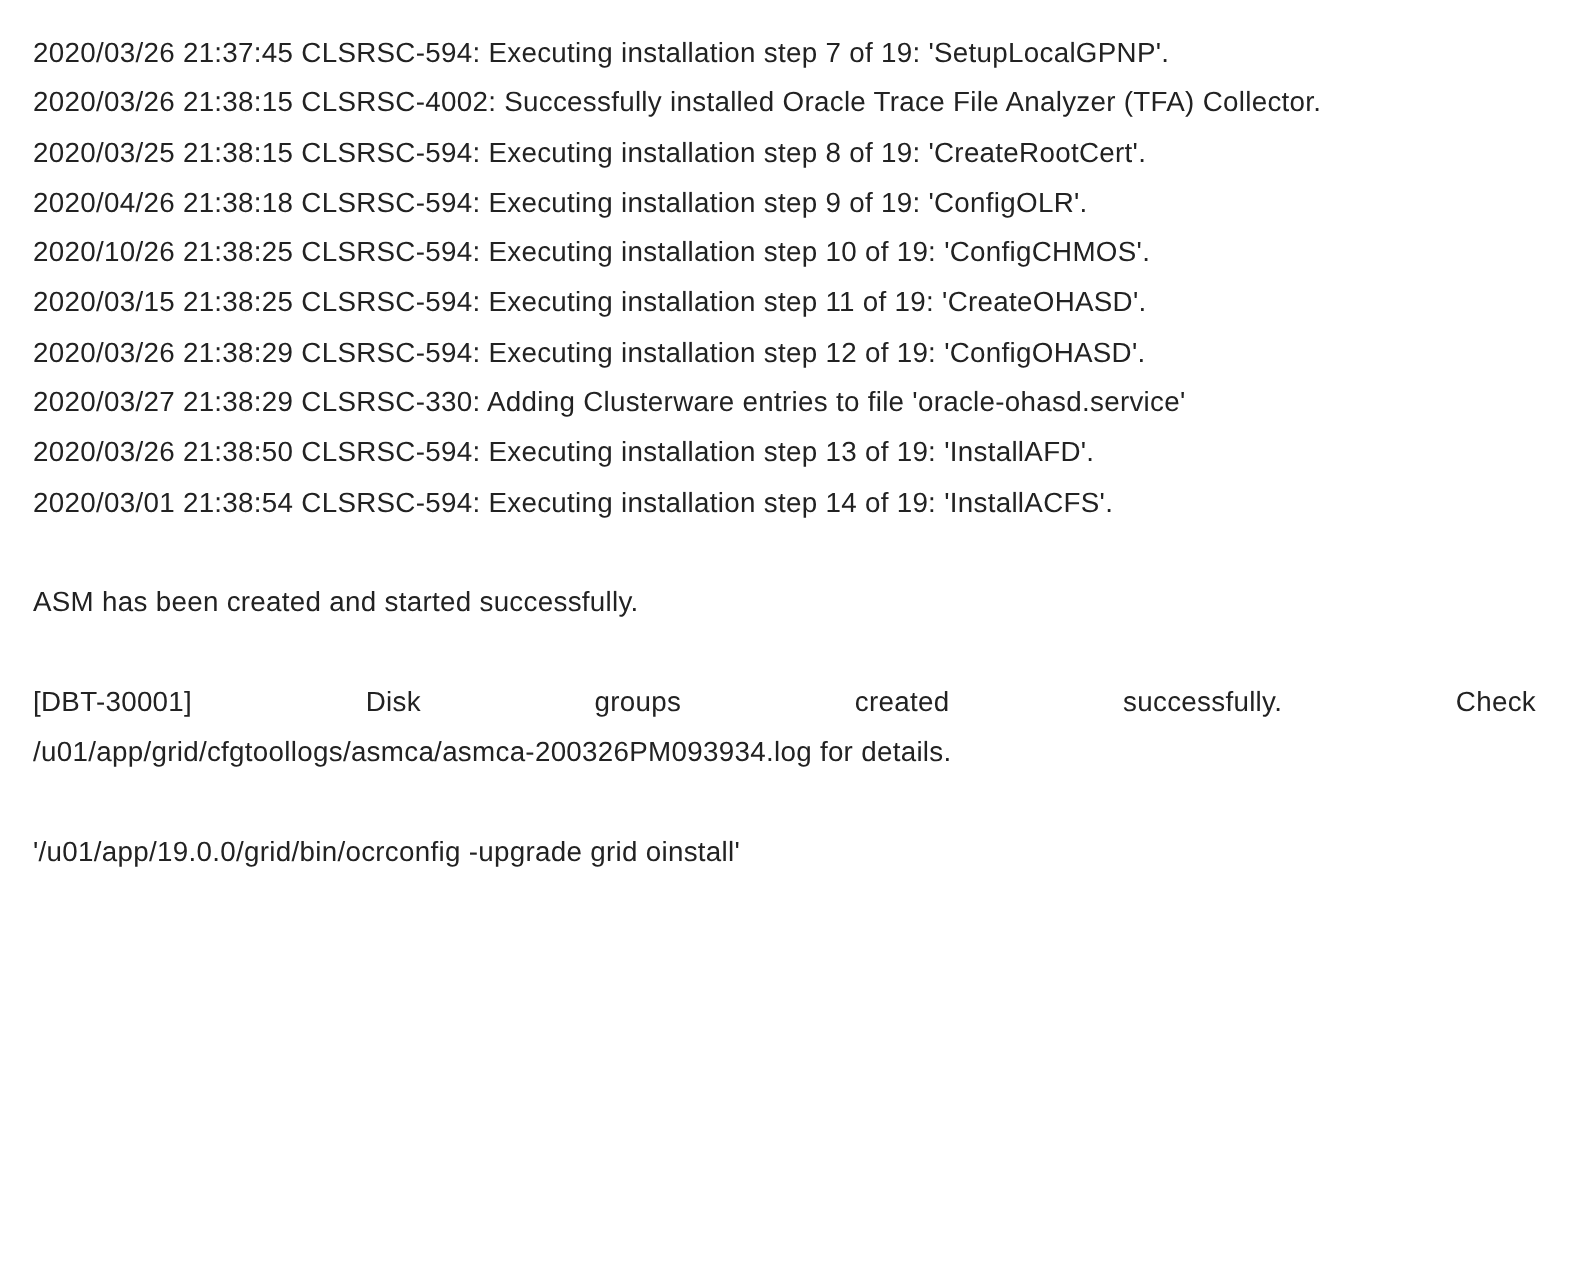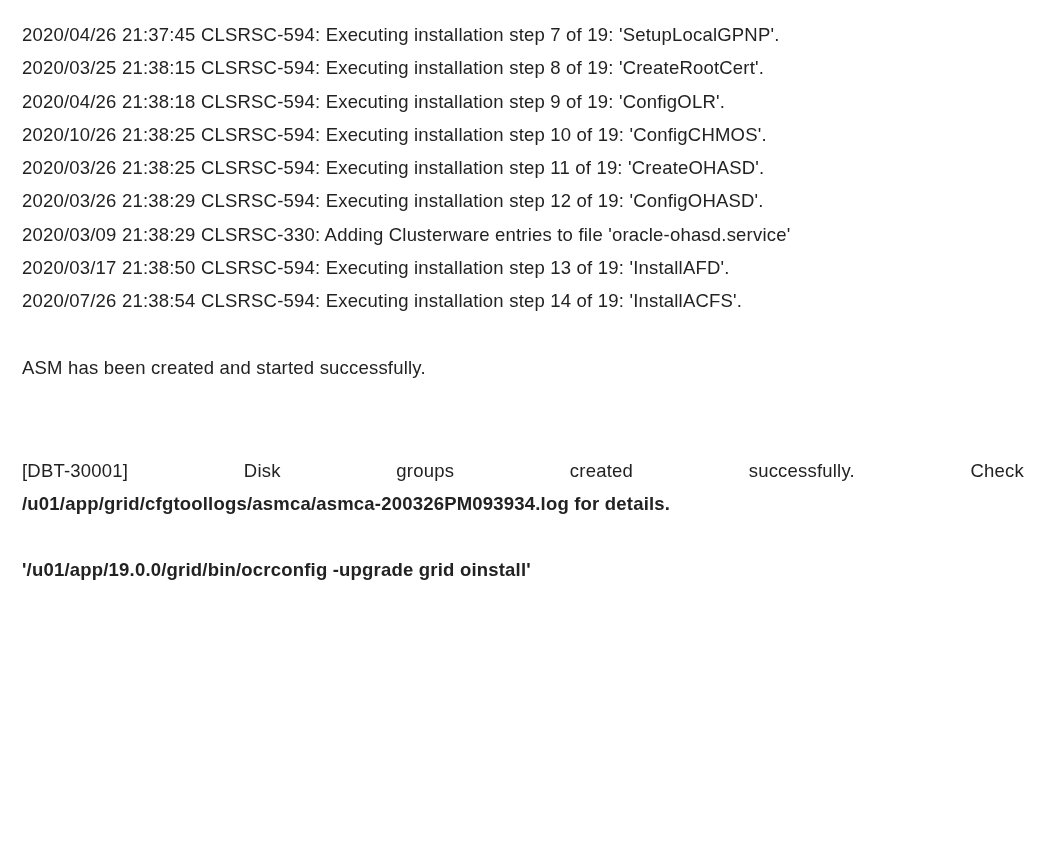--- a/index.html
+++ b/index.html
@@ -11,45 +11,44 @@
       color: #222222;
       padding: 18px 22px;
       width: 1046px;
       letter-spacing: 0.2px;
     }
     .log-line { display: block; }
     .blank-line { height: 1.8em; }
     .justified {
       text-align: justify;
       text-align-last: justify;
-      margin-top: 36px;
     }
     .justified-wrap {
       text-align: justify;
     }
     .justified-wrap .last {
       text-align: left;
       text-align-last: left;
       display: block;
-      font-weight: bold;
     }
   </style>
 </head>
 <body>
 
 <div>
-  <span class="log-line">2020/04/26 21:37:45 CLSRSC-594: Executing installation step 7 of 19: 'SetupLocalGPNP'.</span>
+  <span class="log-line">2020/03/26 21:37:45 CLSRSC-594: Executing installation step 7 of 19: 'SetupLocalGPNP'.</span>
+  <span class="log-line">2020/03/26 21:38:15 CLSRSC-4002: Successfully installed Oracle Trace File Analyzer (TFA) Collector.</span>
   <span class="log-line">2020/03/25 21:38:15 CLSRSC-594: Executing installation step 8 of 19: 'CreateRootCert'.</span>
   <span class="log-line">2020/04/26 21:38:18 CLSRSC-594: Executing installation step 9 of 19: 'ConfigOLR'.</span>
   <span class="log-line">2020/10/26 21:38:25 CLSRSC-594: Executing installation step 10 of 19: 'ConfigCHMOS'.</span>
-  <span class="log-line">2020/03/26 21:38:25 CLSRSC-594: Executing installation step 11 of 19: 'CreateOHASD'.</span>
+  <span class="log-line">2020/03/15 21:38:25 CLSRSC-594: Executing installation step 11 of 19: 'CreateOHASD'.</span>
   <span class="log-line">2020/03/26 21:38:29 CLSRSC-594: Executing installation step 12 of 19: 'ConfigOHASD'.</span>
-  <span class="log-line">2020/03/09 21:38:29 CLSRSC-330: Adding Clusterware entries to file 'oracle-ohasd.service'</span>
-  <span class="log-line">2020/03/17 21:38:50 CLSRSC-594: Executing installation step 13 of 19: 'InstallAFD'.</span>
-  <span class="log-line">2020/07/26 21:38:54 CLSRSC-594: Executing installation step 14 of 19: 'InstallACFS'.</span>
+  <span class="log-line">2020/03/27 21:38:29 CLSRSC-330: Adding Clusterware entries to file 'oracle-ohasd.service'</span>
+  <span class="log-line">2020/03/26 21:38:50 CLSRSC-594: Executing installation step 13 of 19: 'InstallAFD'.</span>
+  <span class="log-line">2020/03/01 21:38:54 CLSRSC-594: Executing installation step 14 of 19: 'InstallACFS'.</span>
 
   <div class="blank-line"></div>
 
   <span class="log-line">ASM has been created and started successfully.</span>
 
   <div class="blank-line"></div>
 
   <div class="justified-wrap">
     <span class="log-line justified">[DBT-30001] Disk groups created successfully. Check</span>
     <span class="log-line last">/u01/app/grid/cfgtoollogs/asmca/asmca-200326PM093934.log for details.</span>

